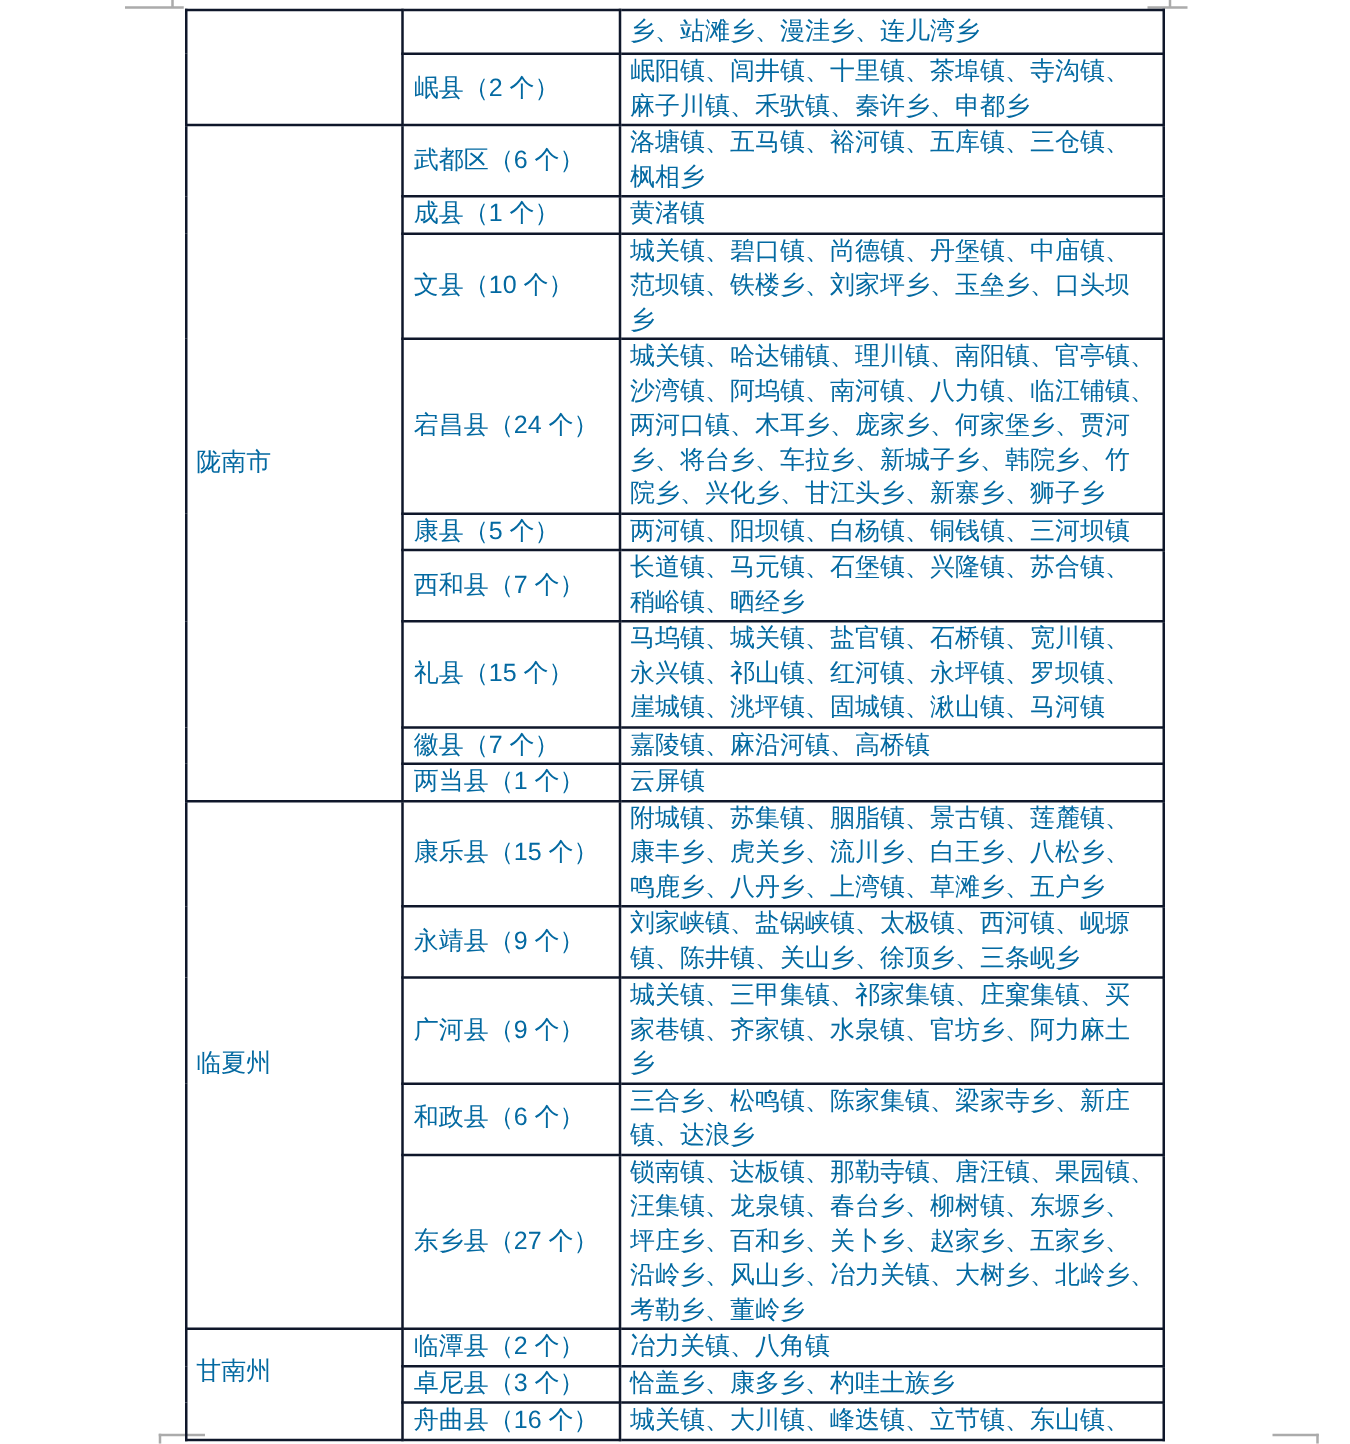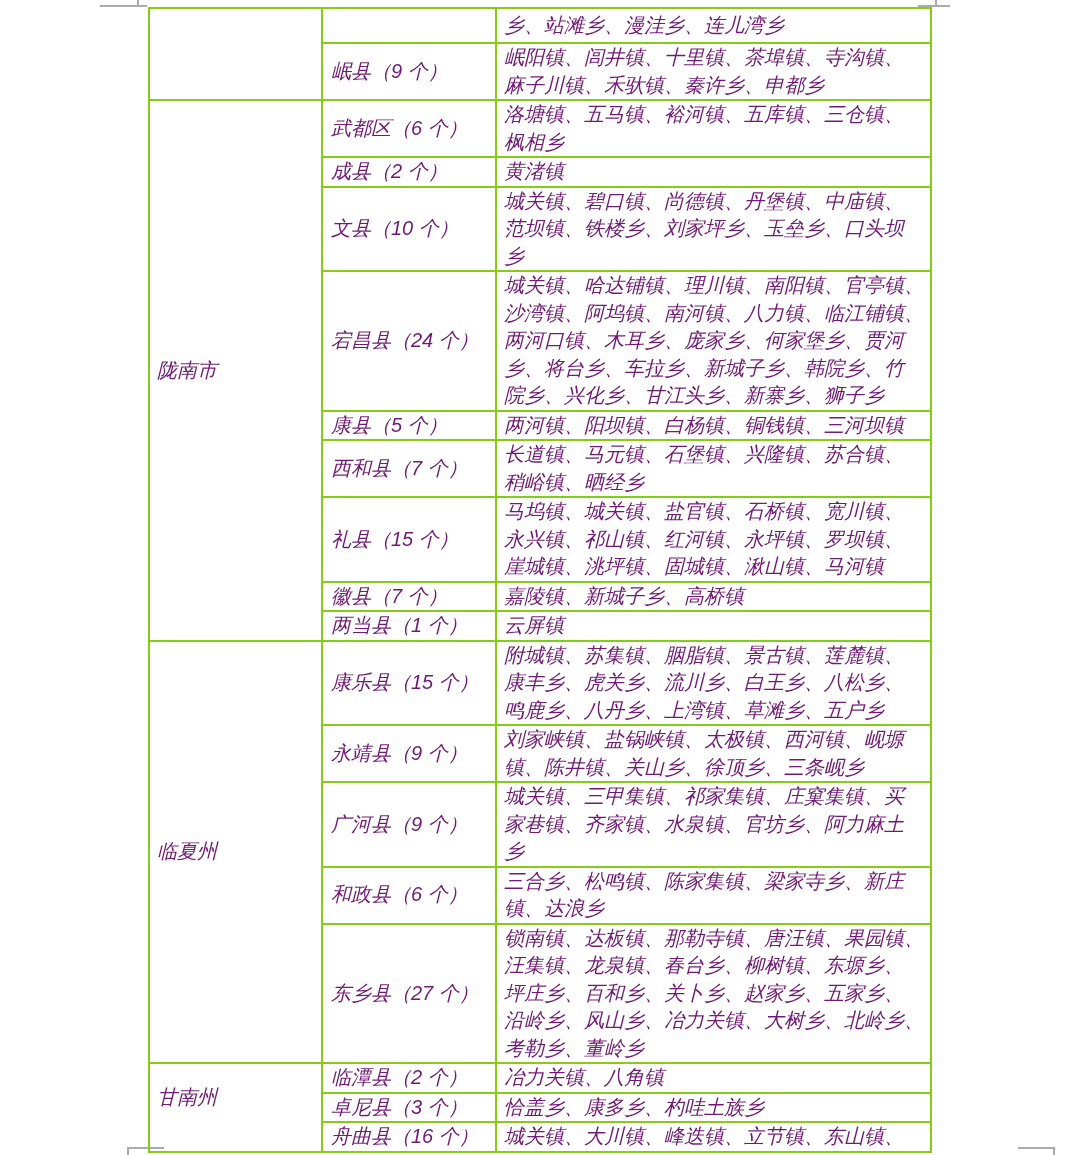--- a/index.html
+++ b/index.html
@@ -19,28 +19,27 @@
     position: absolute;
     left: 148px; top: 7px;
     border-collapse: collapse;
     table-layout: fixed;
     width: 782px;
   }
   col.c-city   { width: 173px; }
   col.c-county { width: 174px; }
   col.c-towns  { width: 435px; }
   td {
-    border: 2px solid #84cc16;
-    color: #701a75;
+    border: 2px solid #0f172a;
+    color: #0369a1;
     font-size: 20px;
     line-height: 27.5px;
     vertical-align: middle;
     padding: 0;
     overflow: hidden;
-    font-style: italic;
   }
   td.city   { padding-left: 7px; }
   td.county { padding-left: 8px; white-space: nowrap; }
   td.towns  { padding: 0 2px 0 7px; white-space: pre; }
   td.city-top { vertical-align: top; padding-top: 20px; }
   tr.r-first td { height: 33px; }
   
   .mark { position: absolute; background: #ababab; }
   .m-tl-h { left: 100px; top: 5px;    width: 47px; height: 2px; }
   .m-tl-v { left: 137px; top: 0;      width: 2px;  height: 6px; }
@@ -72,33 +71,33 @@
         <col class="c-towns">
     </colgroup>
 
     <tbody>
         <tr class="r-first">
       <td class="city" rowspan="2"></td>
       <td class="county"></td>
       <td class="towns">乡、站滩乡、漫洼乡、连儿湾乡</td>
     </tr>
     <tr>
-      <td class="county">岷县（9 个）</td>
+      <td class="county">岷县（2 个）</td>
       <td class="towns">岷阳镇、闾井镇、十里镇、茶埠镇、寺沟镇、
 麻子川镇、禾驮镇、秦许乡、申都乡</td>
     </tr>
 
     <tr>
       <td class="city" rowspan="9">陇南市</td>
       <td class="county">武都区（6 个）</td>
       <td class="towns">洛塘镇、五马镇、裕河镇、五库镇、三仓镇、
 枫相乡</td>
     </tr>
     <tr>
-      <td class="county">成县（2 个）</td>
+      <td class="county">成县（1 个）</td>
       <td class="towns">黄渚镇</td>
     </tr>
     <tr>
       <td class="county">文县（10 个）</td>
       <td class="towns">城关镇、碧口镇、尚德镇、丹堡镇、中庙镇、
 范坝镇、铁楼乡、刘家坪乡、玉垒乡、口头坝
 乡</td>
     </tr>
     <tr>
       <td class="county">宕昌县（24 个）</td>
@@ -118,21 +117,21 @@
 稍峪镇、晒经乡</td>
     </tr>
     <tr>
       <td class="county">礼县（15 个）</td>
       <td class="towns">马坞镇、城关镇、盐官镇、石桥镇、宽川镇、
 永兴镇、祁山镇、红河镇、永坪镇、罗坝镇、
 崖城镇、洮坪镇、固城镇、湫山镇、马河镇</td>
     </tr>
     <tr>
       <td class="county">徽县（7 个）</td>
-      <td class="towns">嘉陵镇、新城子乡、高桥镇</td>
+      <td class="towns">嘉陵镇、麻沿河镇、高桥镇</td>
     </tr>
     <tr>
       <td class="county">两当县（1 个）</td>
       <td class="towns">云屏镇</td>
     </tr>
 
     <tr>
       <td class="city" rowspan="5">临夏州</td>
       <td class="county">康乐县（15 个）</td>
       <td class="towns">附城镇、苏集镇、胭脂镇、景古镇、莲麓镇、

